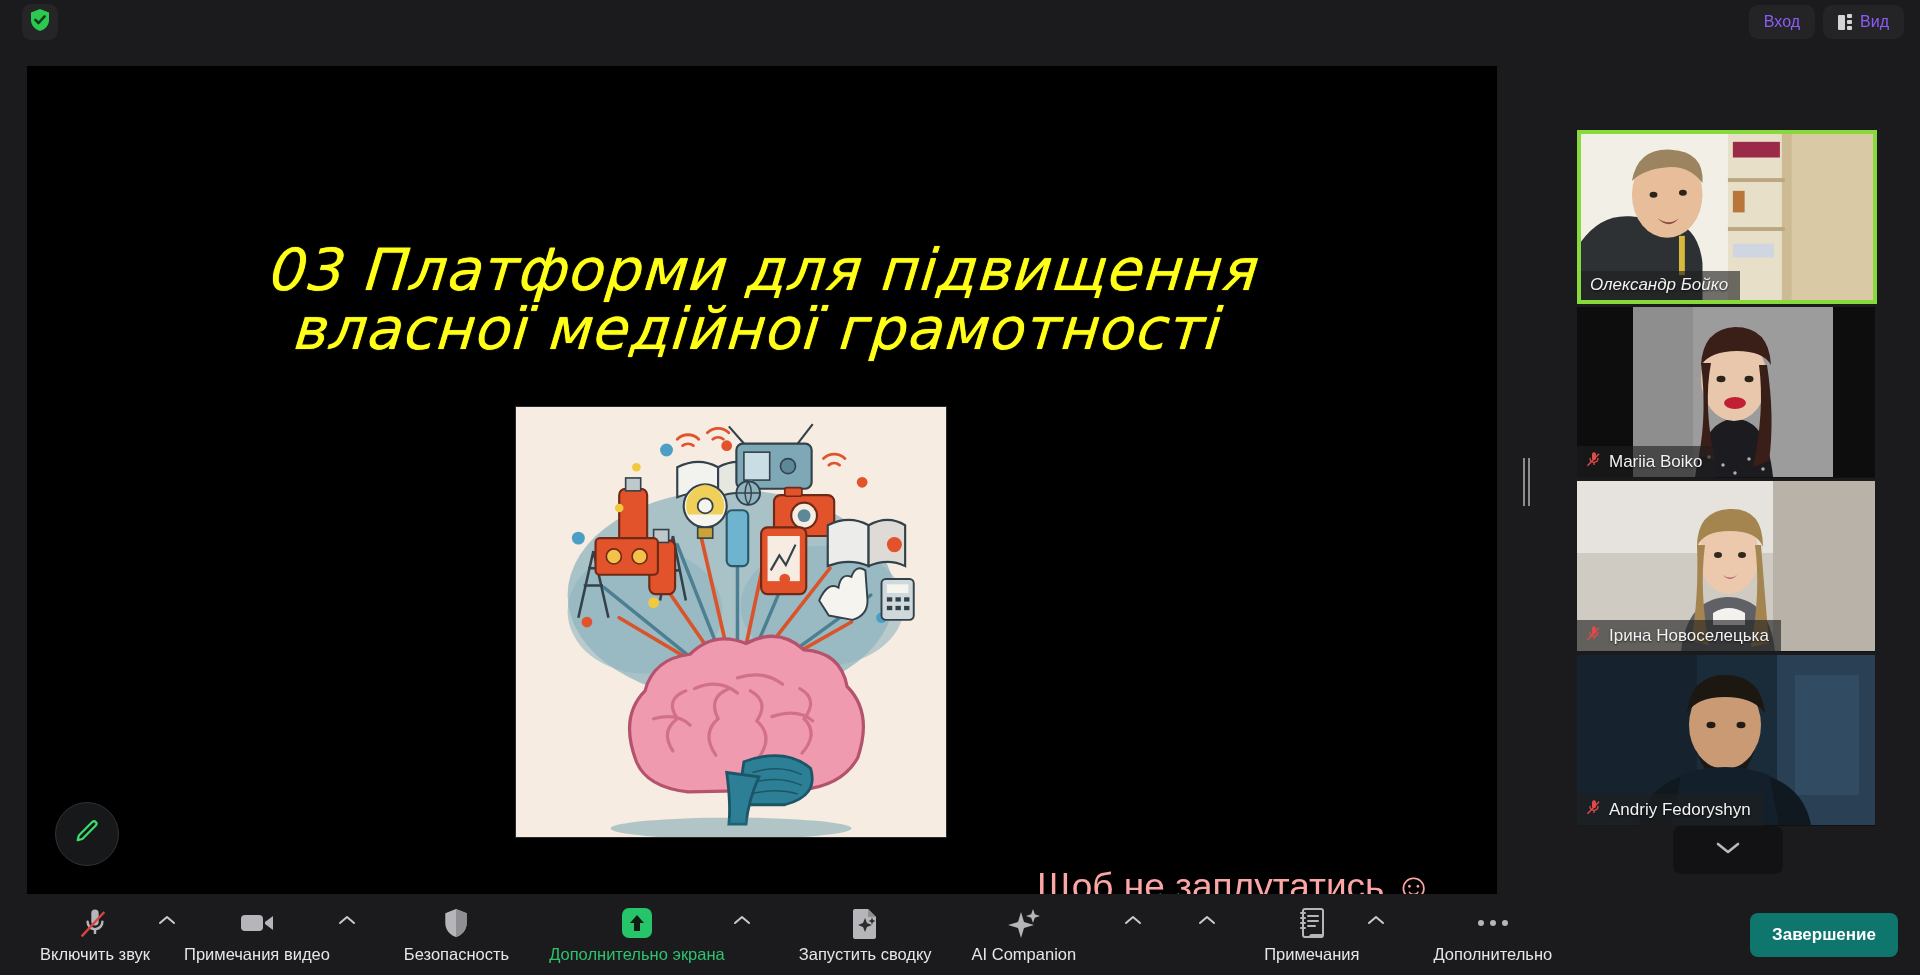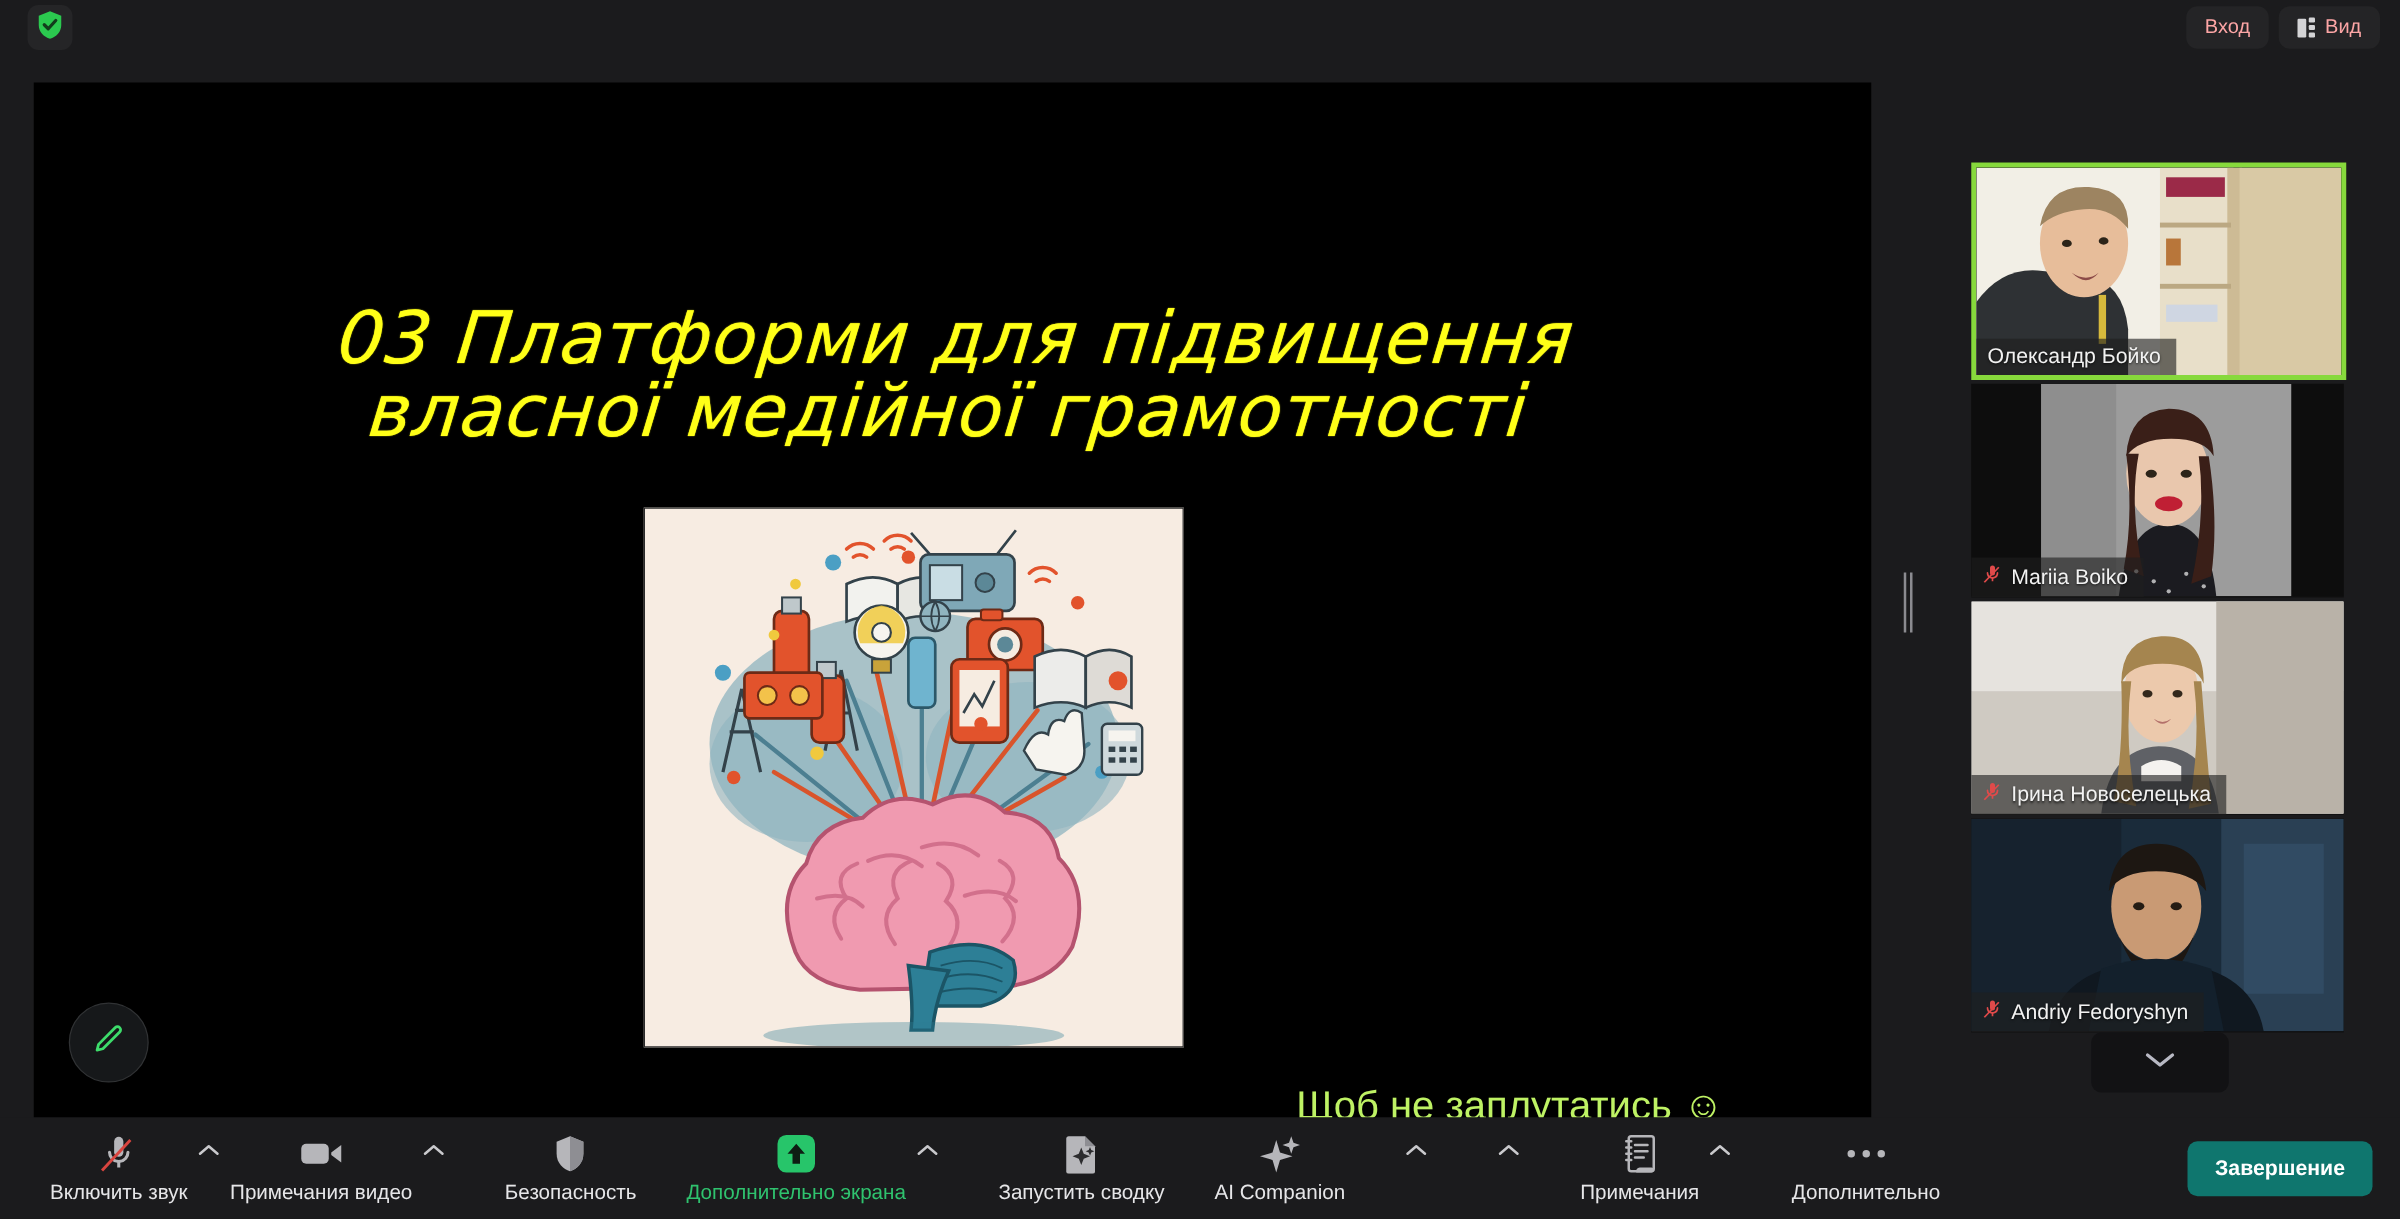--- a/index.html
+++ b/index.html
@@ -19,21 +19,21 @@
   }
   .shield-btn {
     width: 36px; height: 36px; border-radius: 9px;
     background: #252527;
     display: flex; align-items: center; justify-content: center;
     margin-left: 6px;
   }
   .topbar-right { display: flex; align-items: center; gap: 8px; }
   .tb-btn {
     height: 34px; border-radius: 9px; background: #242426;
-    color: #fca5a5; font-size: 16px;
+    color: #8b5cf6; font-size: 16px;
     display: flex; align-items: center; gap: 8px;
     padding: 0 15px; cursor: pointer; justify-content: flex-end;
   }
   .view-ico { display: flex; gap: 2px; align-items: center; }
   .view-ico .blk { width: 7px; height: 15px; background: #d4d4d6; border-radius: 1px; }
   .view-ico .col { display: flex; flex-direction: column; gap: 2px; }
   .view-ico .col i { display: block; width: 5px; height: 4px; background: #d4d4d6; border-radius: 1px; }
 
   
   .share-area {
@@ -56,21 +56,21 @@
   .slide-img {
     position: absolute; left: 488px; top: 340px;
     width: 432px; height: 432px;
     background: #f6ece1;
     border: 1px solid #2a2a2a;
     overflow: hidden;
   }
   .slide-img svg { display: block; width: 100%; height: 100%; }
   .slide-caption {
     position: absolute; left: 1010px; top: 800px;
-    color: #bef264; font-size: 32px;
+    color: #fca5a5; font-size: 37px;
     font-family: "Liberation Sans", sans-serif;
     white-space: nowrap;
   }
   .annot-btn {
     position: absolute; left: 28px; bottom: 28px;
     width: 64px; height: 64px; border-radius: 50%;
     background: #16181a; border: 1px solid #303234;
     display: flex; align-items: center; justify-content: center;
     cursor: pointer;
   }
@@ -86,21 +86,21 @@
   
   .strip {
     position: absolute; left: 1577px; top: 130px;
     width: 300px; height: 740px;
   }
   .tile {
     position: relative; width: 298px; height: 171px;
     margin-bottom: 3px; overflow: hidden; background: #111;
     cursor: pointer;
   }
-  .tile.active { border: 4px solid #87d93c; width: 300px; height: 174px; }
+  .tile.active { border: 4px solid #87d93c; width: 300px; height: 174px; font-style: italic; }
   .tile .vid { position: absolute; inset: 0; }
   .namebar {
     position: absolute; left: 0; bottom: 0;
     display: flex; align-items: center; gap: 7px;
     background: rgba(30,30,30,0.62);
     padding: 4px 12px 5px 9px;
     max-width: 100%;
   }
   .namebar span {
     color: #f2f2f2; font-size: 17px; white-space: nowrap;

